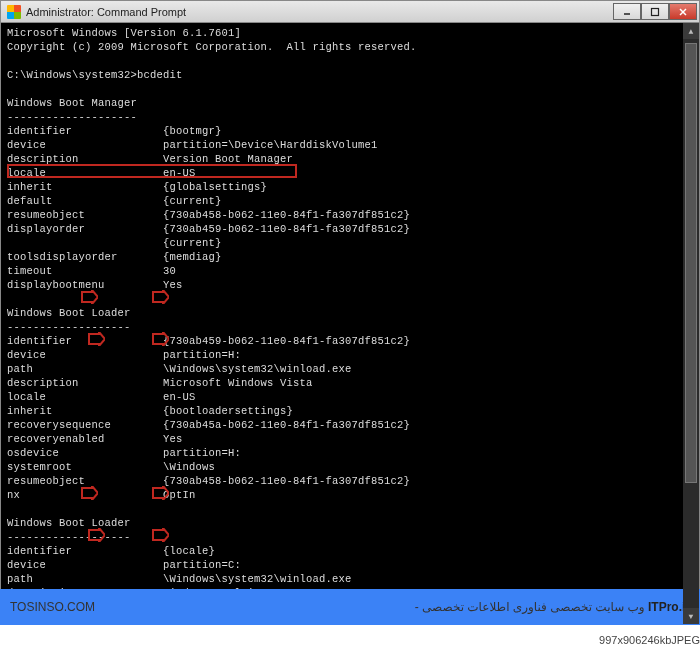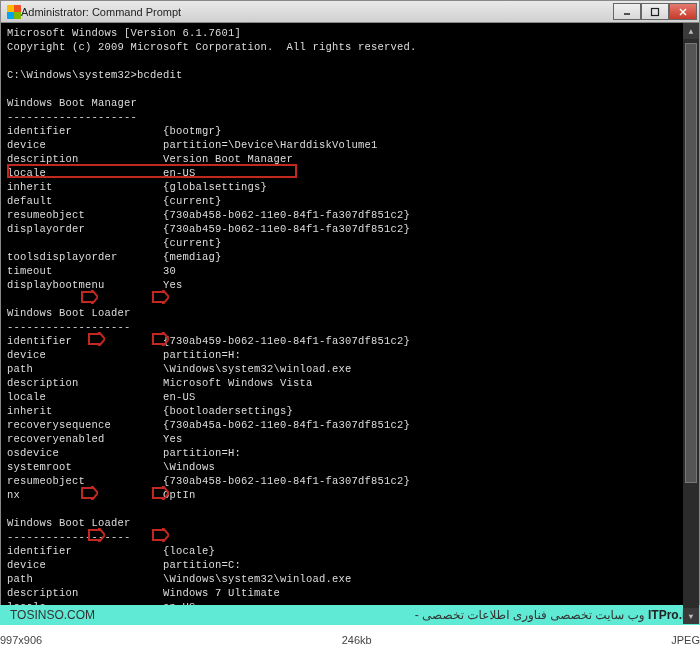--- a/index.html
+++ b/index.html
@@ -21,21 +21,21 @@
   }
   .titlebar {
     height: 22px;
     display: flex;
     align-items: center;
     justify-content: space-between;
     background: linear-gradient(#e9e9e9, #d0d0d0);
     border-bottom: 1px solid #888;
     padding: 0 2px 0 6px;
   }
-  .titlebar-left { display: flex; align-items: center; }
+  .titlebar-left { display: flex; align-items: center; gap: 5px; }
   .win-icon {
     width: 14px; height: 14px;
     background: repeating-conic-gradient(#f25022 0 25%, #7fba00 0 50%, #00a4ef 0 75%, #ffb900 0 100%);
     border-radius: 1px;
   }
   .title-text { font: 11px "Segoe UI", Tahoma, sans-serif; color: #222; }
   .win-controls { display: flex; gap: 0; }
   .win-btn {
     width: 28px; height: 17px;
     border: 1px solid #666;
@@ -78,43 +78,43 @@
   .arrow {
     position: absolute;
     z-index: 3;
     pointer-events: none;
   }
   .arrow svg { width: 18px; height: 14px; display:block; }
 
   .footer-bar {
     position: absolute;
     left: 0; right: 0; bottom: 25px;
-    height: 20px;
-    background: #5eead4;
+    height: 36px;
+    background: #3b82f6;
     display: flex;
     align-items: center;
     justify-content: space-between;
     padding: 0 10px;
     font: 12px Tahoma, Arial, sans-serif;
     color: #333;
     direction: ltr;
   }
   .footer-bar .brand { font-weight: bold; color:#222; }
   .footer-bar .rtl { direction: rtl; }
 
   .file-info {
     position: absolute;
     left: 0; right: 0; bottom: 0;
     height: 20px;
     background: #fff;
     font: 11px Tahoma, Arial, sans-serif;
     color: #444;
     display: flex;
     align-items: center;
-    justify-content: space-between;
+    justify-content: flex-end;
     gap: 0;
   }
 
   .scrollbar-track {
     position: absolute;
     top: 22px; right: 0; bottom: 0;
     width: 16px;
     background: #2b2b2b;
     z-index: 2;
   }

